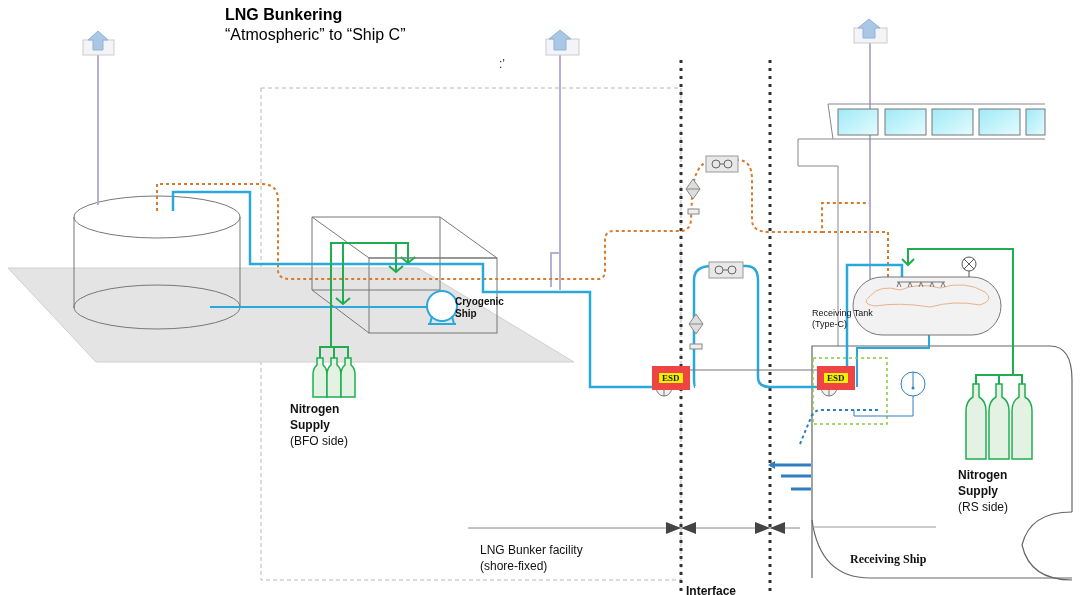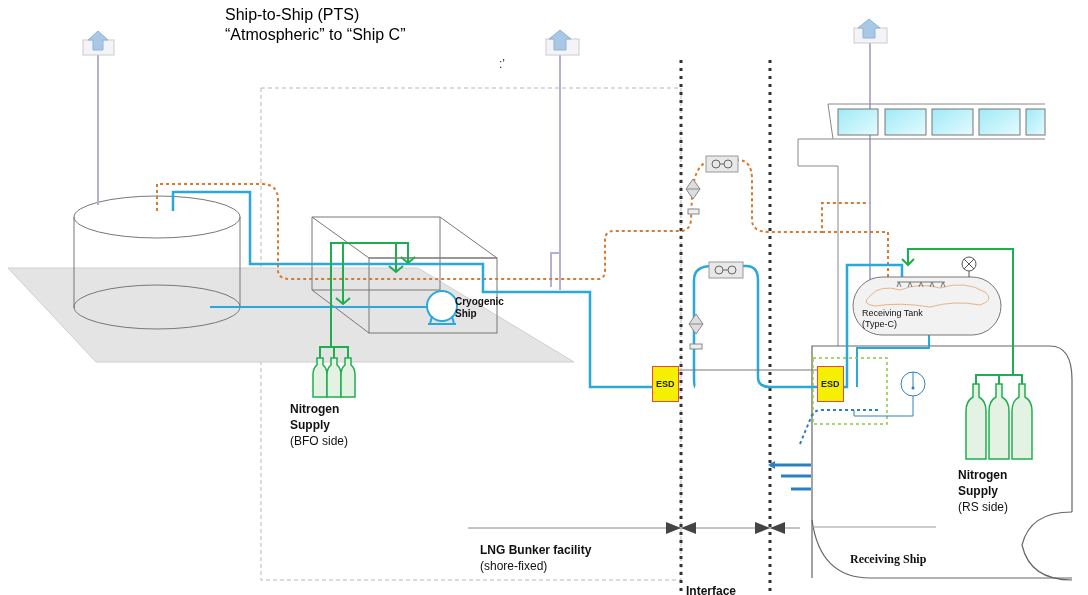--- a/index.html
+++ b/index.html
@@ -1,21 +1,21 @@
 <!DOCTYPE html>
 <html><head>
 <meta charset="utf-8">
 <style>
   html, body { margin: 0; padding: 0; background: #ffffff; }
   body { width: 1088px; height: 595px; position: relative; overflow: hidden; font-family: "Liberation Sans", sans-serif; }
   svg.diagram { position: absolute; left: 0; top: 0; }
   .title { position: absolute; left: 225px; top: 5px; font-size: 16px; line-height: 20px; color: #000; }
   .title .t1 { font-weight: bold; }
   .lbl { position: absolute; text-align: left; font-size: 12px; line-height: 16px; color: #111; }
-  .esd { position: absolute; background: #f5f000; border: 1px solid #ef4444; font-size: 9px; font-weight: bold; line-height: 10px; padding: 12px 3px; color: #222; }
+  .esd { position: absolute; background: #f5f000; border: 7px solid #ef4444; font-size: 9px; font-weight: bold; line-height: 10px; padding: 0 3px; color: #222; font-family: Liberation Serif, serif; }
 </style>
 </head>
 <body>
 
 <svg class="diagram" width="1088" height="595" viewBox="0 0 1088 595">
   <defs>
     <linearGradient id="winG" x1="0" y1="0" x2="1" y2="1">
       <stop offset="0" stop-color="#9eeaf6"></stop>
       <stop offset="1" stop-color="#e6fbff"></stop>
     </linearGradient>
@@ -192,47 +192,47 @@
   <g fill="#e3f2e3" stroke="#1fae4f" stroke-width="1.5">
     <path d="M973,384 L979,384 L979,397 Q986,401 986,411 L986,459 L966,459 L966,411 Q966,401 973,397 Z"></path>
     <path d="M996,384 L1002,384 L1002,397 Q1009,401 1009,411 L1009,459 L989,459 L989,411 Q989,401 996,397 Z"></path>
     <path d="M1019,384 L1025,384 L1025,397 Q1032,401 1032,411 L1032,459 L1012,459 L1012,411 Q1012,401 1019,397 Z"></path>
   </g>
 
   <text x="499" y="68" font-size="12" fill="#333" font-family="Liberation Sans, sans-serif">:’</text>
 </svg>
 
 <div class="title">
-  <div>Ship-to-Ship (PTS)</div>
+  <div class="t1">LNG Bunkering</div>
   <div>“Atmospheric” to “Ship C”</div>
 </div>
 
 <div class="lbl" style="left:455px; top:296px; font-size:10px; line-height:12px; font-weight:bold;">
   <div>Cryogenic</div>
   <div>Ship</div>
 </div>
 
 <div class="lbl" style="left:290px; top:401px; width:80px;">
   <div style="font-weight:bold;">Nitrogen</div>
   <div style="font-weight:bold;">Supply</div>
   <div>(BFO side)</div>
 </div>
 
 <div class="lbl" style="left:958px; top:467px; width:80px;">
   <div style="font-weight:bold;">Nitrogen</div>
   <div style="font-weight:bold;">Supply</div>
   <div>(RS side)</div>
 </div>
 
-<div class="lbl" style="left:862px; top:308px; width:138px; font-size:9px; line-height:11px;">
+<div class="lbl" style="left:812px; top:308px; width:138px; font-size:9px; line-height:11px;">
   <div>Receiving Tank</div>
   <div>(Type-C)</div>
 </div>
 
 <div class="esd" style="left:652px; top:366px;">ESD</div>
 <div class="esd" style="left:817px; top:366px;">ESD</div>
 
 <div class="lbl" style="left:480px; top:542px; width:150px;">
-  <div style="font-weight:bold;">LNG Bunker facility</div>
+  <div style="font-weight:normal;">LNG Bunker facility</div>
   <div>(shore-fixed)</div>
 </div>
 <div class="lbl" style="left:686px; top:583px; width:80px; font-weight:bold;">Interface</div>
 <div class="lbl" style="left:850px; top:551px; width:120px; font-weight:bold;font-family:Liberation Serif, serif;">Receiving Ship</div>
 
 </body></html>

